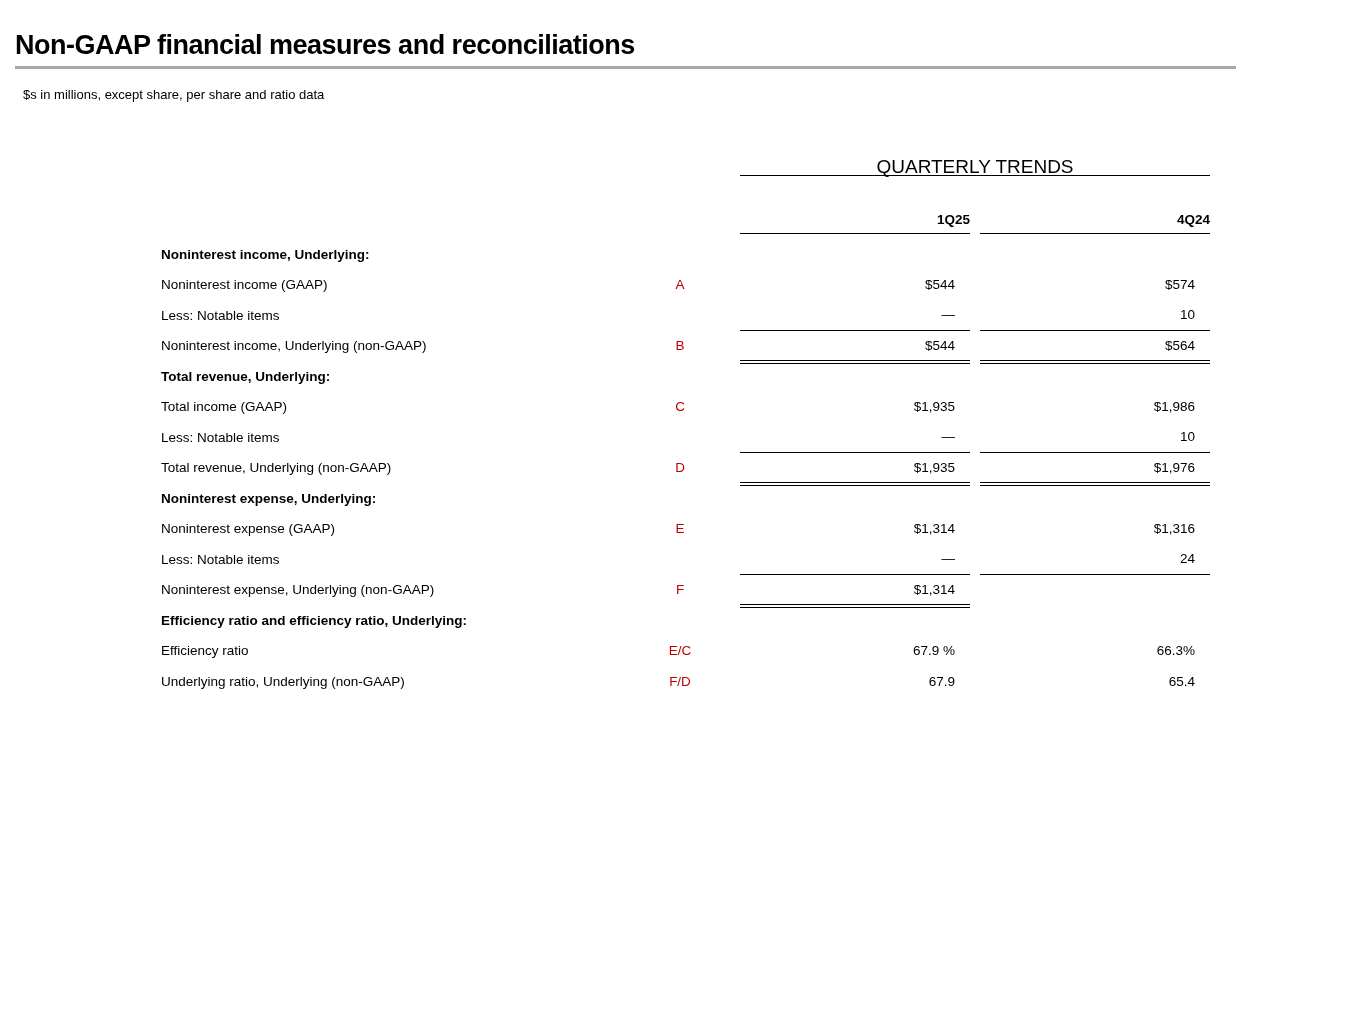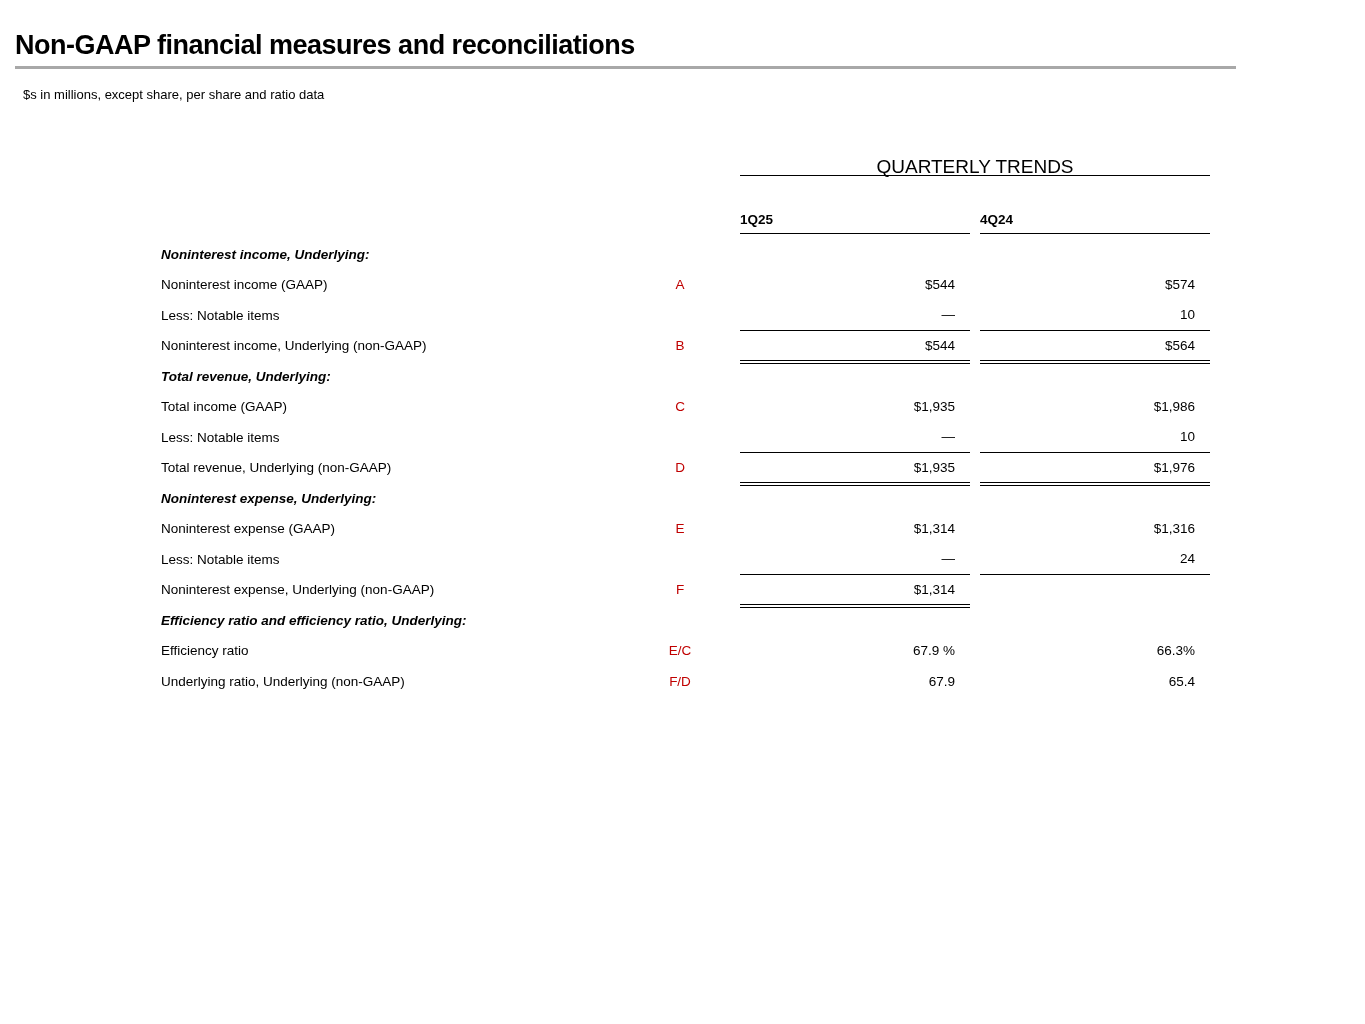--- a/index.html
+++ b/index.html
@@ -37,37 +37,37 @@
   }
   .group-rule{
     position:absolute;left:740px;top:175px;width:470px;
     border-top:1.5px solid #000;
   }
   .col-headers{
     position:absolute;left:740px;top:212px;width:470px;
     display:flex;gap:10px;
   }
   .col-h{
-    width:230px;text-align:left;
+    width:230px;text-align:right;
     font-size:13.5px;font-weight:700;
     padding-bottom:6px;
     border-bottom:1.5px solid #000;
   }
   .rows{
     position:absolute;left:161px;top:239px;width:1049px;
   }
   .row{
     display:grid;
     grid-template-columns:469px 100px 10px 230px 10px 230px;
     height:30.5px;
     font-size:13.5px;
   }
   .cell{height:100%;display:flex;align-items:center;}
   .label{justify-content:flex-start;}
-  .section .label{font-weight:700;font-style:italic;}
+  .section .label{font-weight:700;}
   .ref{justify-content:center;color:var(--accent-red);}
   .val{justify-content:flex-end;padding-right:15px;}
   .u-single{border-bottom:1.5px solid #000;}
   .u-double{border-bottom:1.5px solid #000;position:relative;}
   .u-double::after{
     content:"";position:absolute;left:0;right:0;bottom:-4px;
     border-bottom:1.5px solid #000;
   }
   
   .brand-badge{

